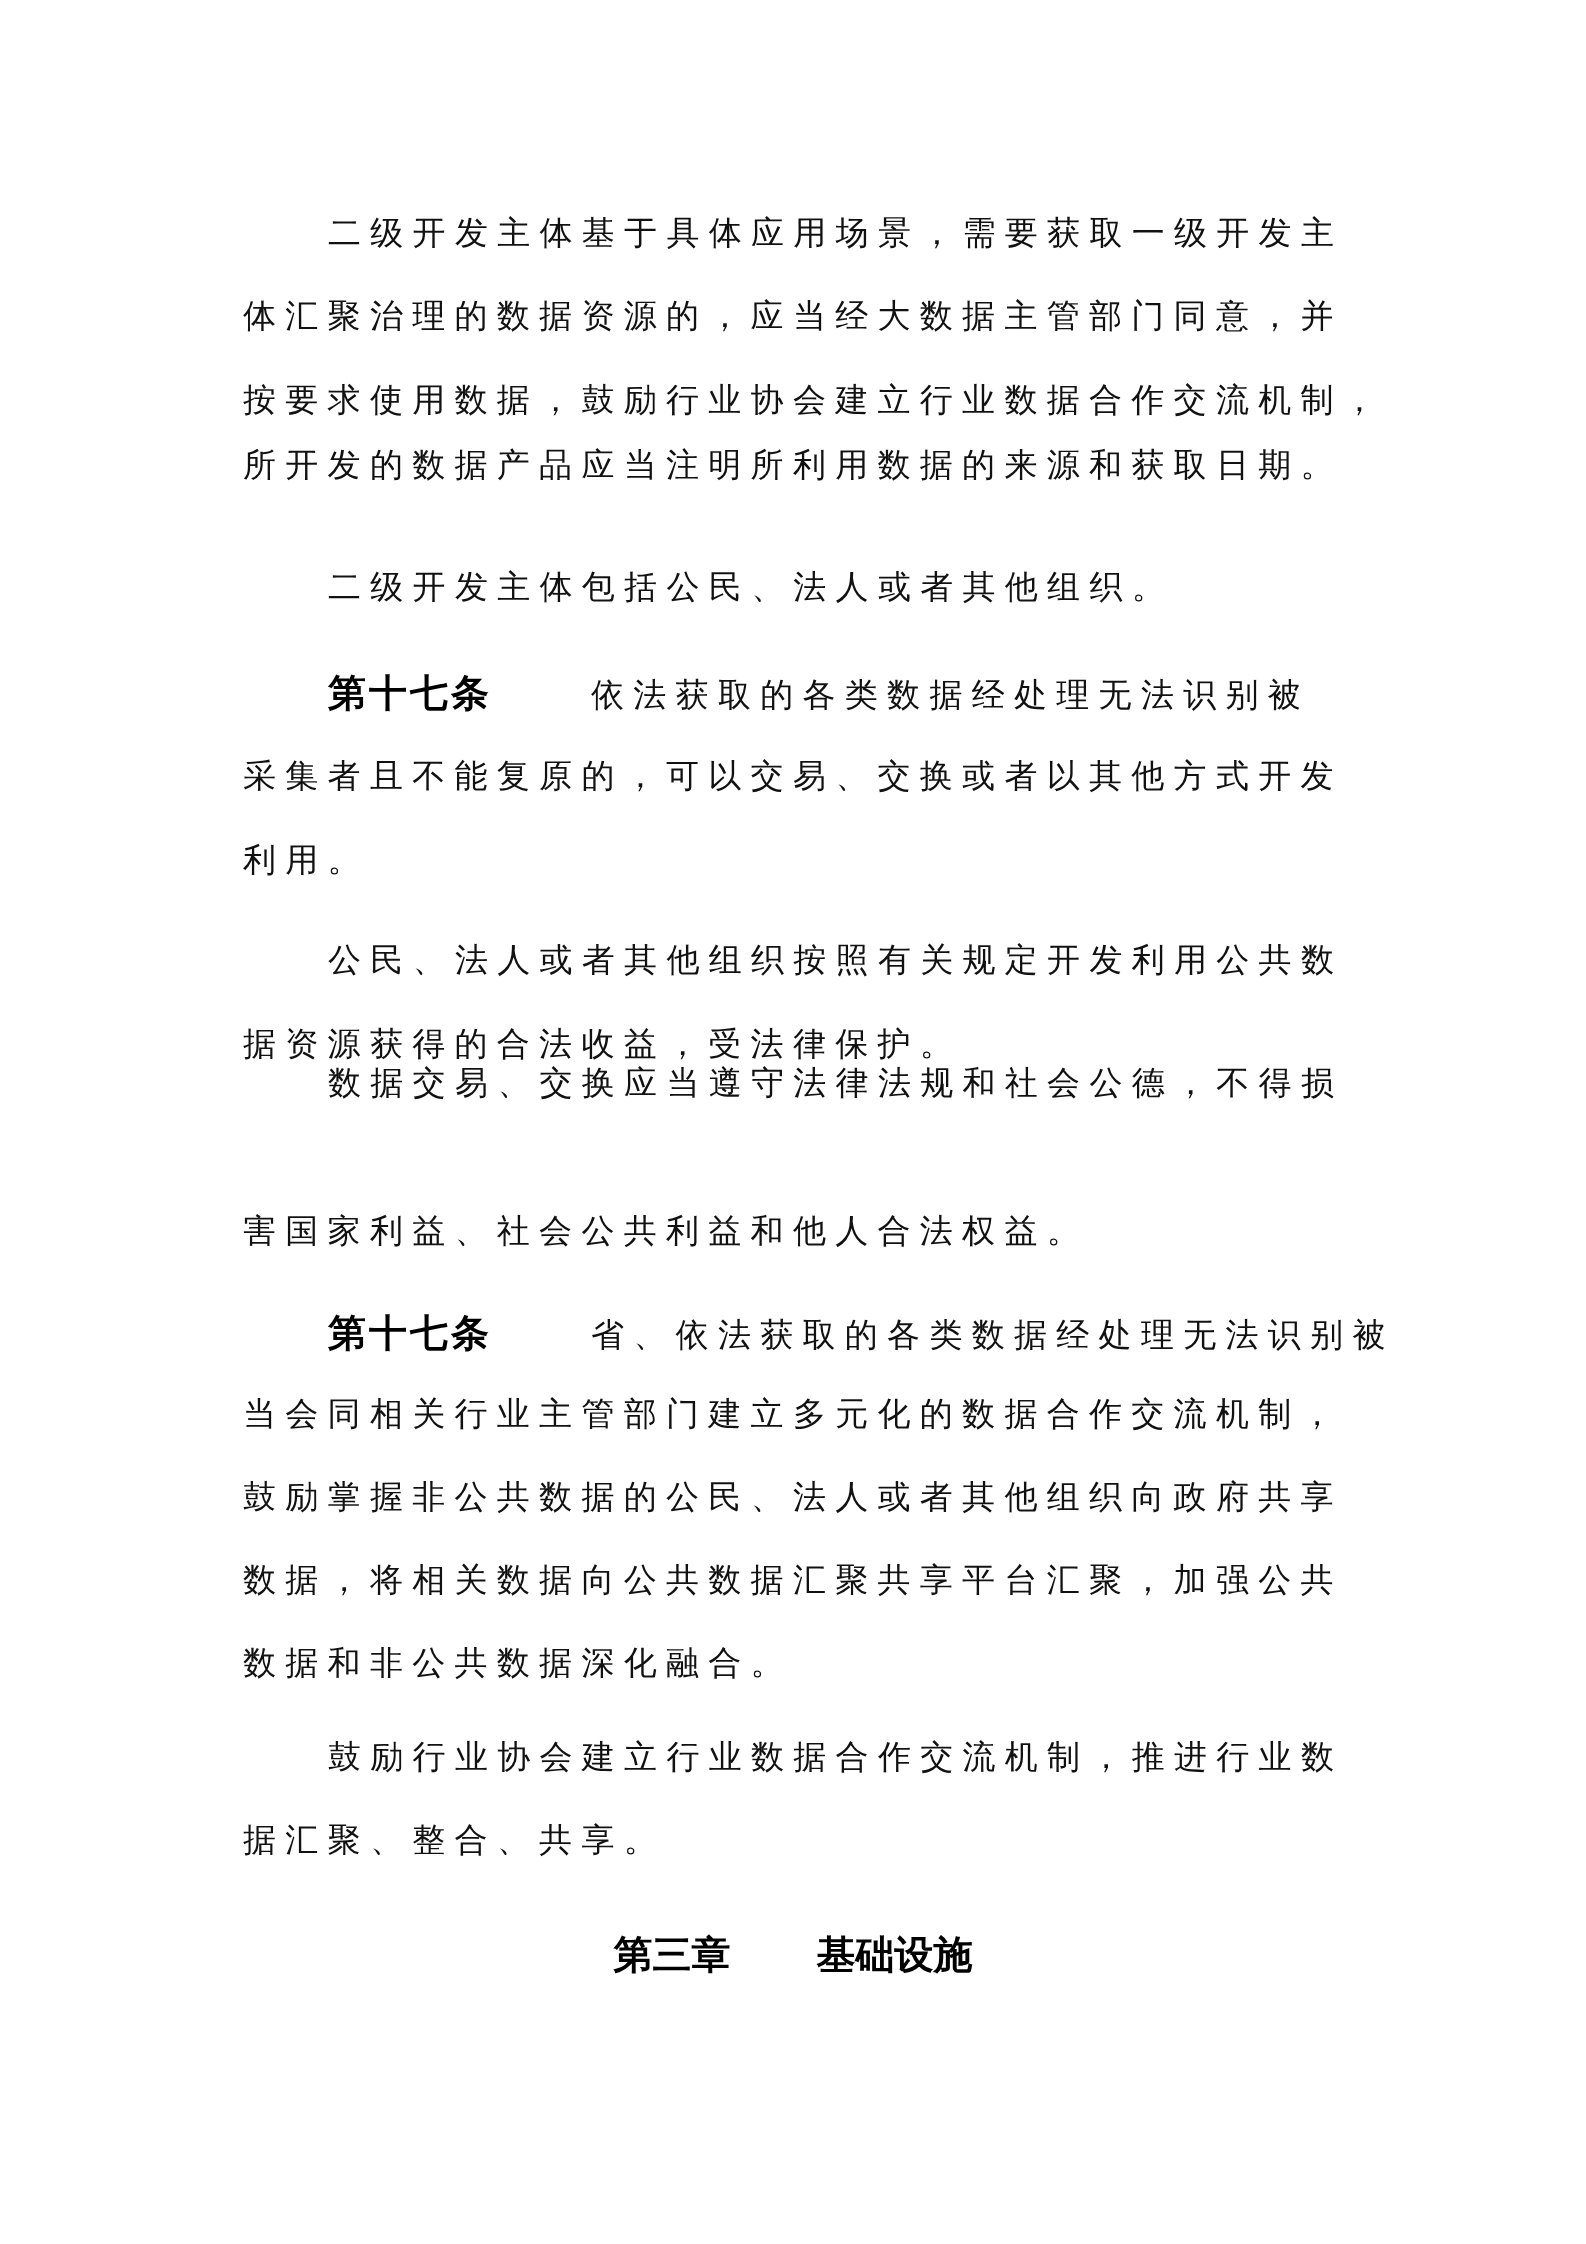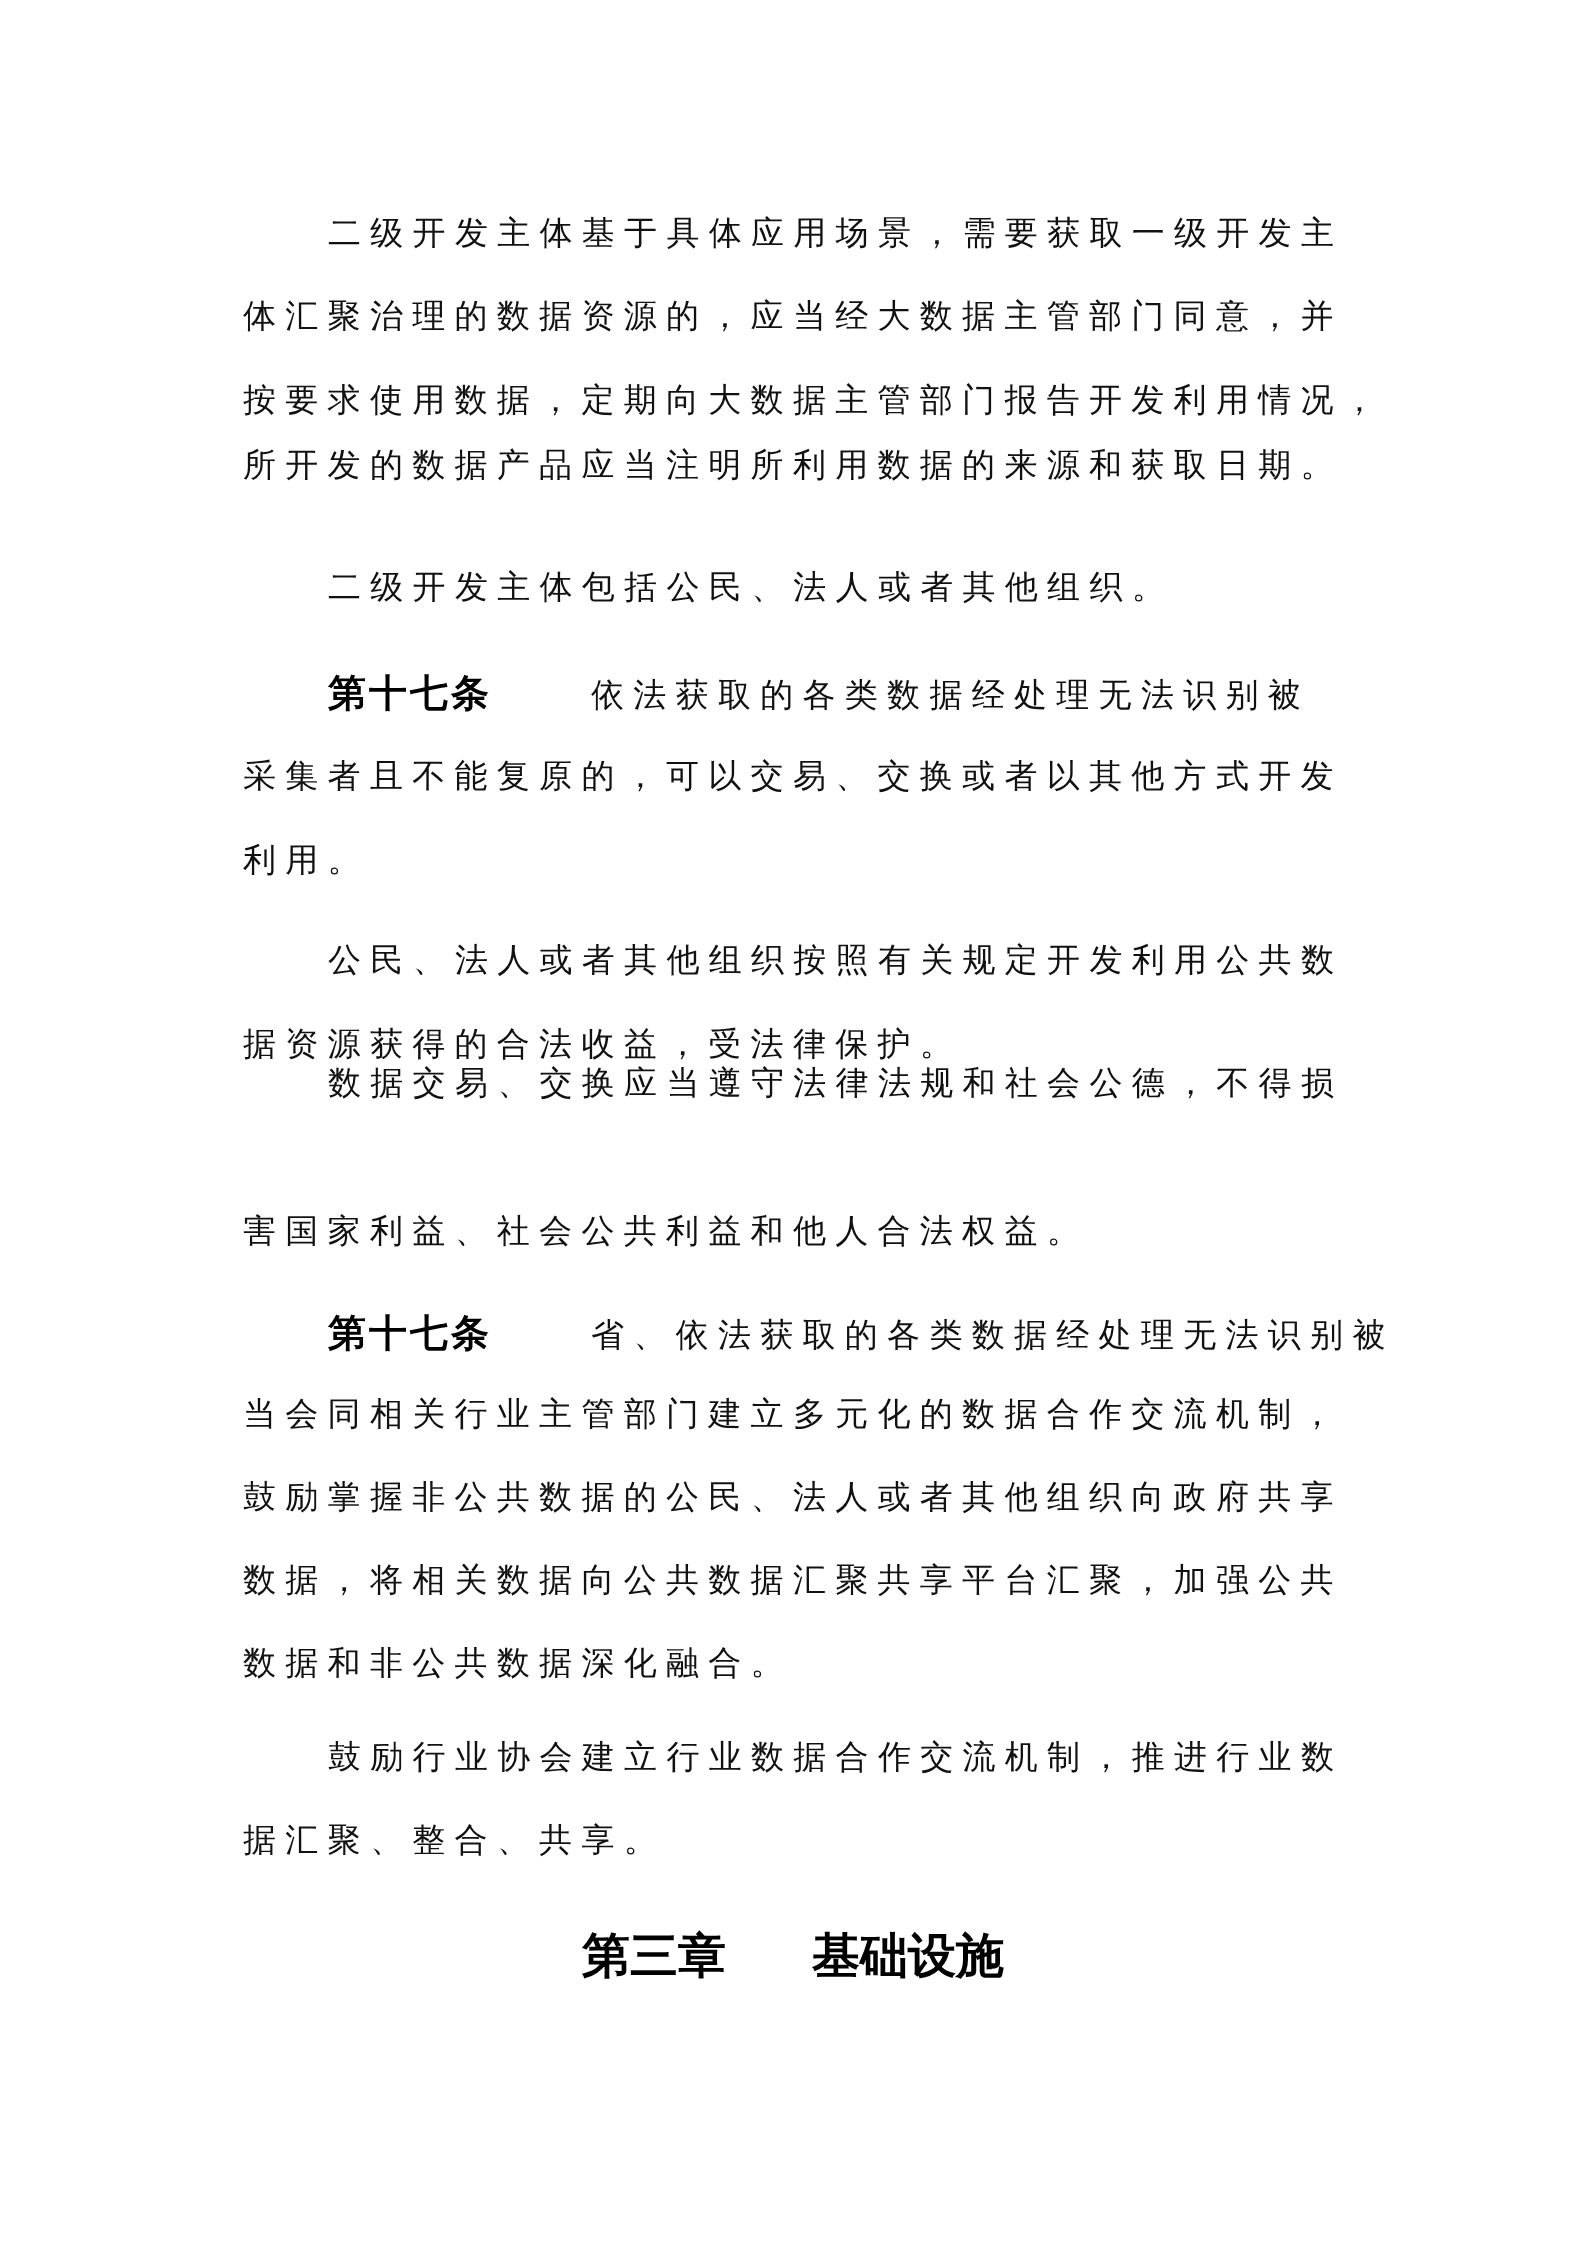--- a/index.html
+++ b/index.html
@@ -14,33 +14,33 @@
   .indent { left:328px; }
   .art-head {
     font-family:"DejaVu Sans","Liberation Sans",sans-serif; font-weight:bold;
     font-size:38px; letter-spacing:3px; color:#000000;text-align:center;
   }
   .art-gap { display:inline-block; width:92px; }
   .art-text { letter-spacing:9.3px;margin-left:7px; }
   .chapter {
     position:absolute; left:0; width:1586px; text-align:center;
     font-family:"DejaVu Sans","Liberation Sans",sans-serif; font-weight:bold;
-    font-size:48px; color:#000000; height:50px; line-height:50px;
+    font-size:39px; color:#000000; height:50px; line-height:50px;
     transform:translateY(-25px); white-space:nowrap;
   }
   .chapter .gap { display:inline-block; width:86px; }
 </style>
 </head>
 <body>
 
 <div class="page">
 
   <div class="line indent" style="top:233px">二级开发主体基于具体应用场景，需要获取一级开发主</div>
   <div class="line" style="top:316px">体汇聚治理的数据资源的，应当经大数据主管部门同意，并</div>
-  <div class="line" style="top:400px">按要求使用数据，定期向大数据主管部门报告开发利用情况，</div>
+  <div class="line" style="top:400px">按要求使用数据，鼓励行业协会建立行业数据合作交流机制，</div>
   <div class="line" style="top:465px">所开发的数据产品应当注明所利用数据的来源和获取日期。</div>
 
   <div class="line indent" style="top:587px">二级开发主体包括公民、法人或者其他组织。</div>
 
   <div class="line indent" style="top:693px; letter-spacing:0">
     <span class="art-head">第十七条</span><span class="art-gap"></span><span class="art-text">依法获取的各类数据经处理无法识别被</span>
   </div>
   <div class="line" style="top:776px">采集者且不能复原的，可以交易、交换或者以其他方式开发</div>
   <div class="line" style="top:860px">利用。</div>
 

